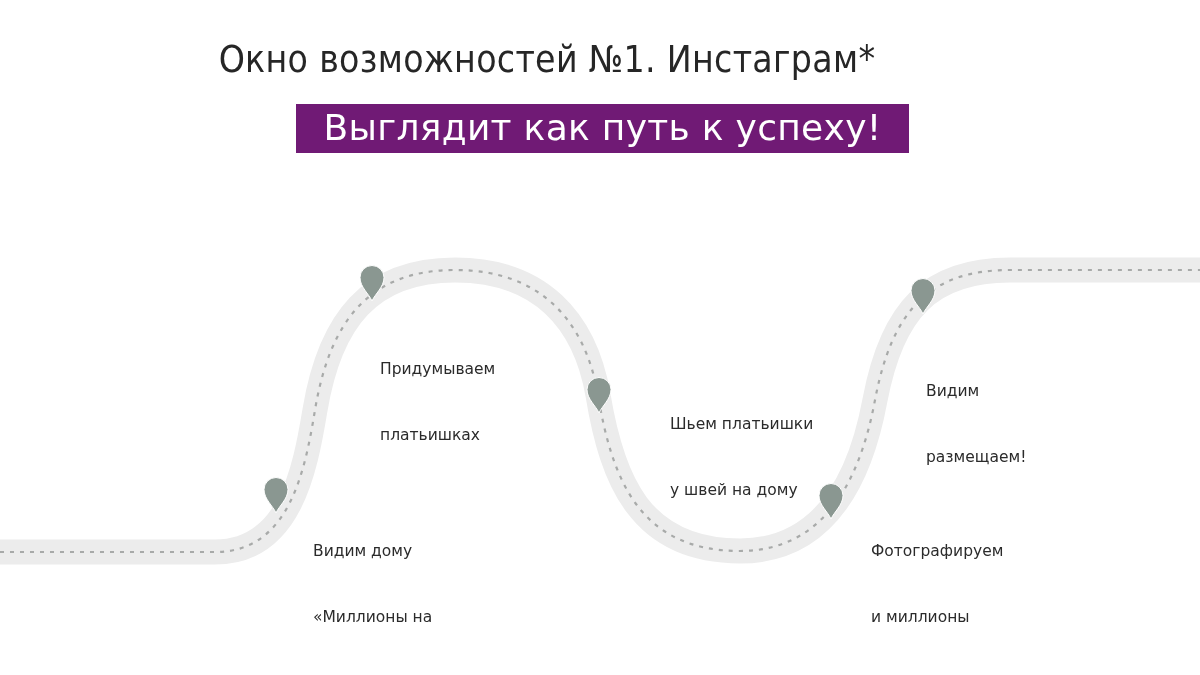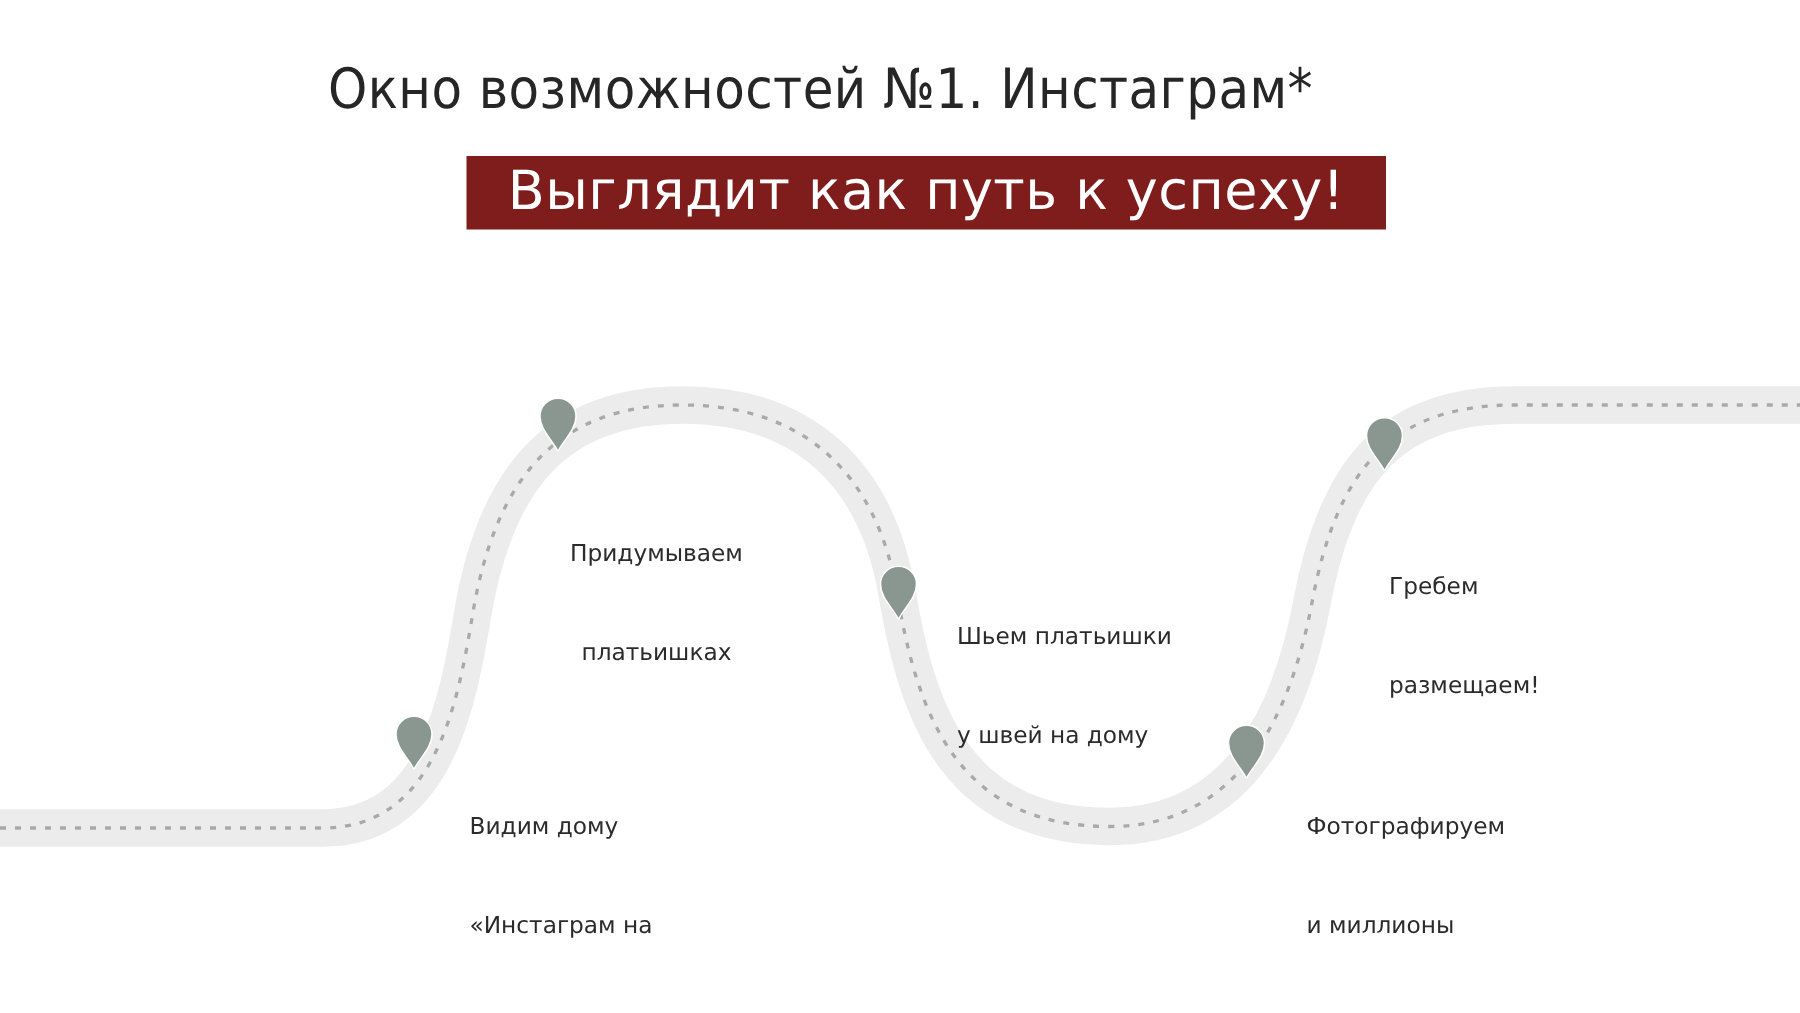--- a/index.html
+++ b/index.html
@@ -4,22 +4,22 @@
   <style>
     html, body { margin: 0; padding: 0; background: #ffffff; }
     body { width: 1200px; height: 675px; position: relative; overflow: hidden;
            font-family: "DejaVu Sans", "Liberation Sans", sans-serif; }
     .title {
       position: absolute; left: 0; top: 38px; width: 1094px; text-align: center;
       font-family: "DejaVu Sans", sans-serif; font-size: 37px; color: #262626;
       letter-spacing: 0.3px; font-stretch: condensed;
     }
     .banner {
-      position: absolute; left: 311px; top: 104px; width: 613px; height: 49px;
-      background: #7f1d1d;
+      position: absolute; left: 296px; top: 104px; width: 613px; height: 49px;
+      background: #701a75;
     }
     .banner-text {
       position: absolute; left: 0; top: 3px; width: 613px; text-align: center;
       font-family: "DejaVu Sans", sans-serif; font-size: 36px; color: #ffffff;
       letter-spacing: 0.3px; white-space: nowrap;
     }
     svg.road { position: absolute; left: 0; top: 0; }
     .label {
       position: absolute; font-family: "DejaVu Sans", sans-serif;
       font-size: 15.5px; line-height: 22px; color: #2b2b2b; white-space: pre;
@@ -64,32 +64,32 @@
 </svg>
 <svg class="pin" style="left:818px; top:483px;" viewBox="0 0 26 36">
   <path d="M13 36 C10 29, 1 22, 1 12.5 A12 12 0 0 1 25 12.5 C25 22, 16 29, 13 36 Z" fill="#8a9791" stroke="#ffffff" stroke-width="1"></path>
 </svg>
 <svg class="pin" style="left:910px; top:278px;" viewBox="0 0 26 36">
   <path d="M13 36 C10 29, 1 22, 1 12.5 A12 12 0 0 1 25 12.5 C25 22, 16 29, 13 36 Z" fill="#8a9791" stroke="#ffffff" stroke-width="1"></path>
 </svg>
 
 <div class="label" style="left:313px; top:496px;">
   <div>Видим дому</div>
-  <div>«Инстаграм на</div>
+  <div>«Миллионы на</div>
   <div>платьишках»</div>
 </div>
-<div class="label" style="left:380px; top:314px;text-align:center;">
+<div class="label" style="left:380px; top:314px;">
   <div>Придумываем</div>
   <div>платьишках</div>
 </div>
-<div class="label" style="left:638px; top:369px;">
+<div class="label" style="left:670px; top:369px;">
   <div>Шьем платьишки</div>
   <div>у швей на дому</div>
 </div>
 <div class="label" style="left:871px; top:496px;">
   <div>Фотографируем</div>
   <div>и миллионы</div>
   <div>в инсте</div>
 </div>
 <div class="label" style="left:926px; top:336px;">
-  <div>Гребем</div>
+  <div>Видим</div>
   <div>размещаем!</div>
 </div>
 
 </body></html>

